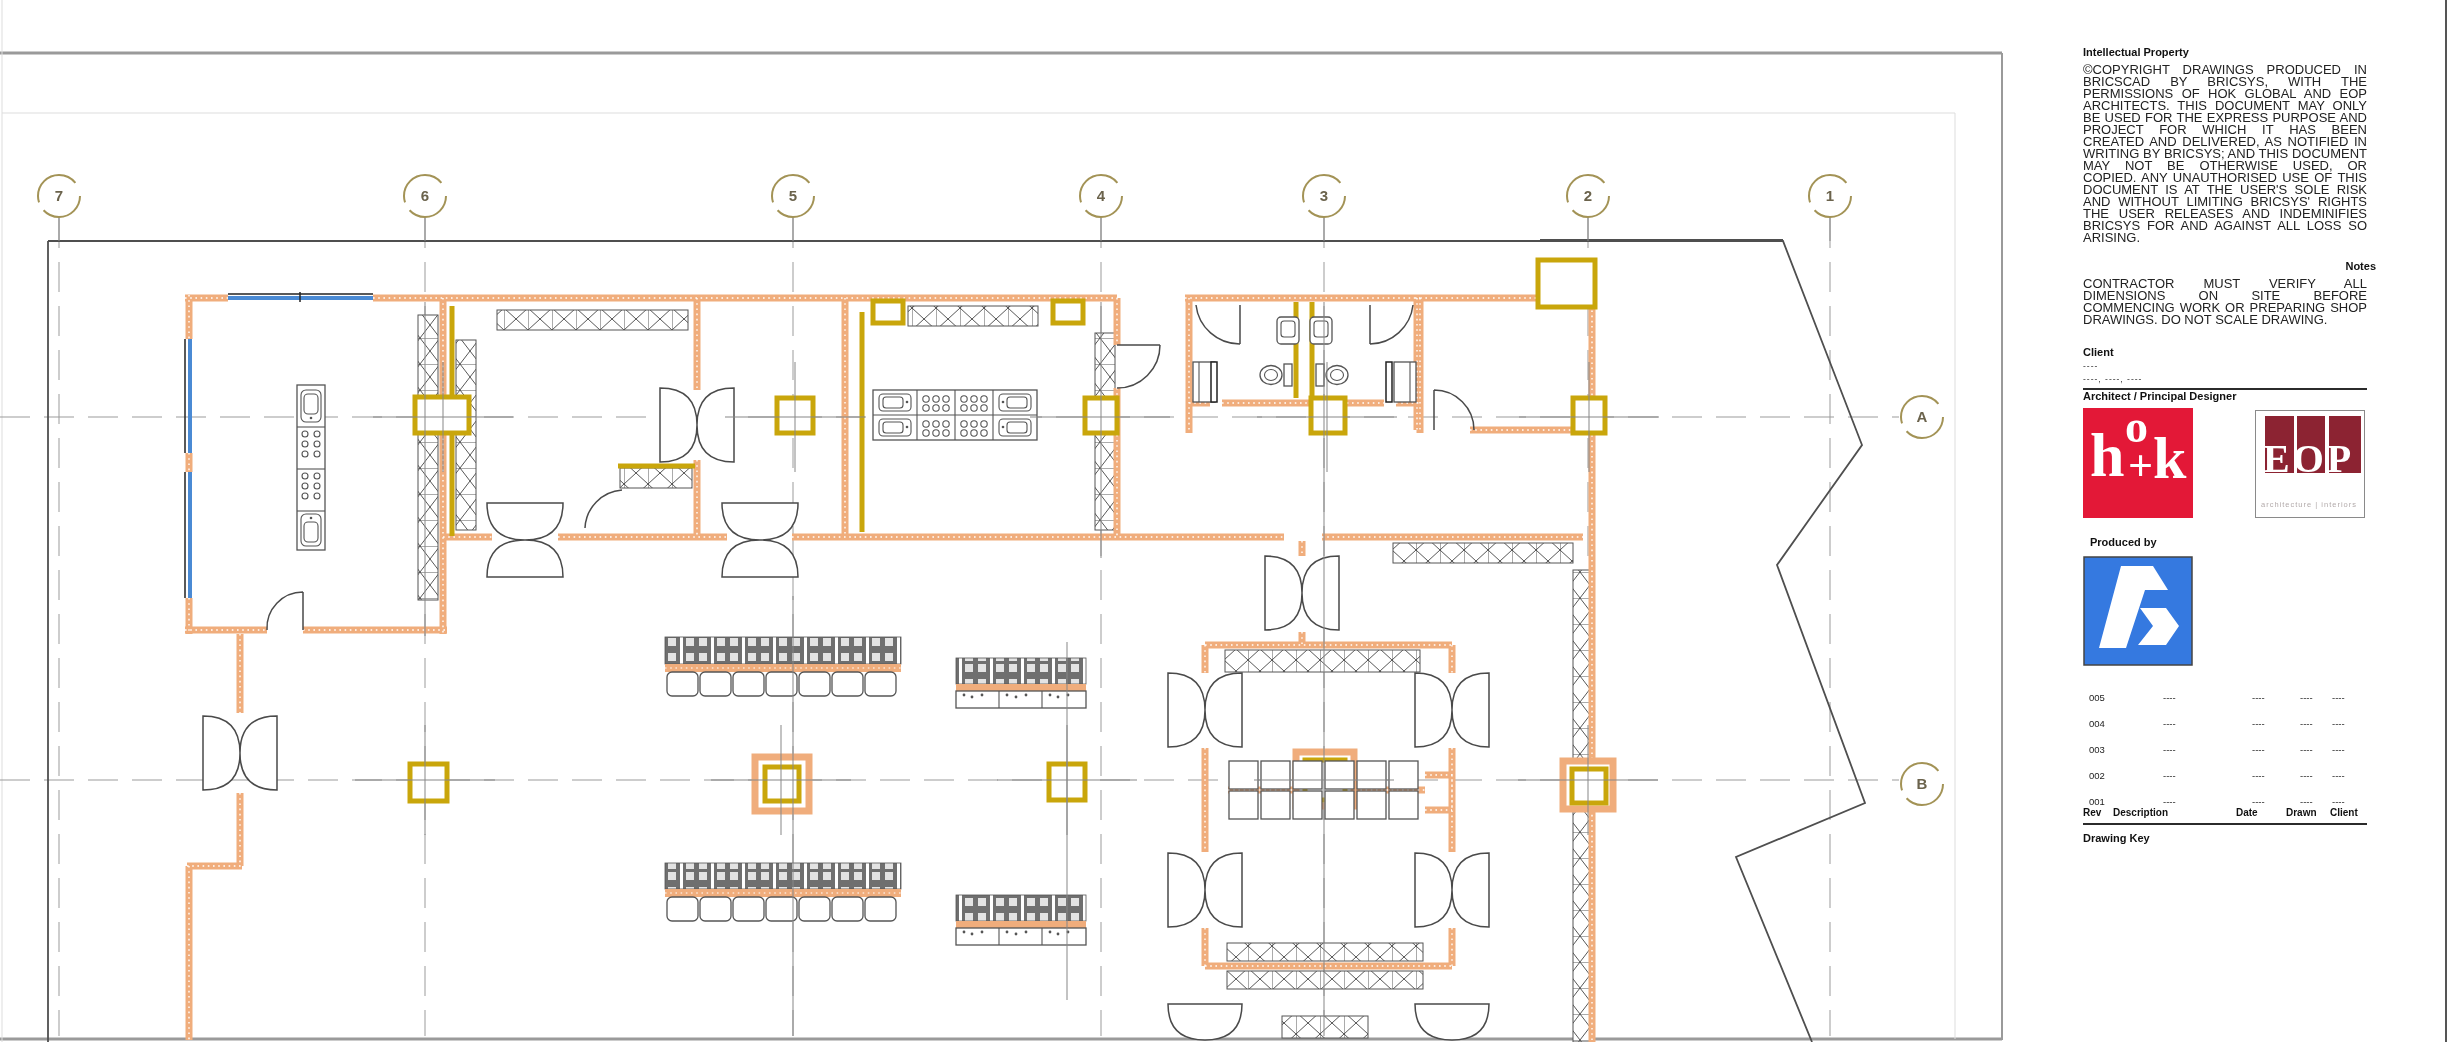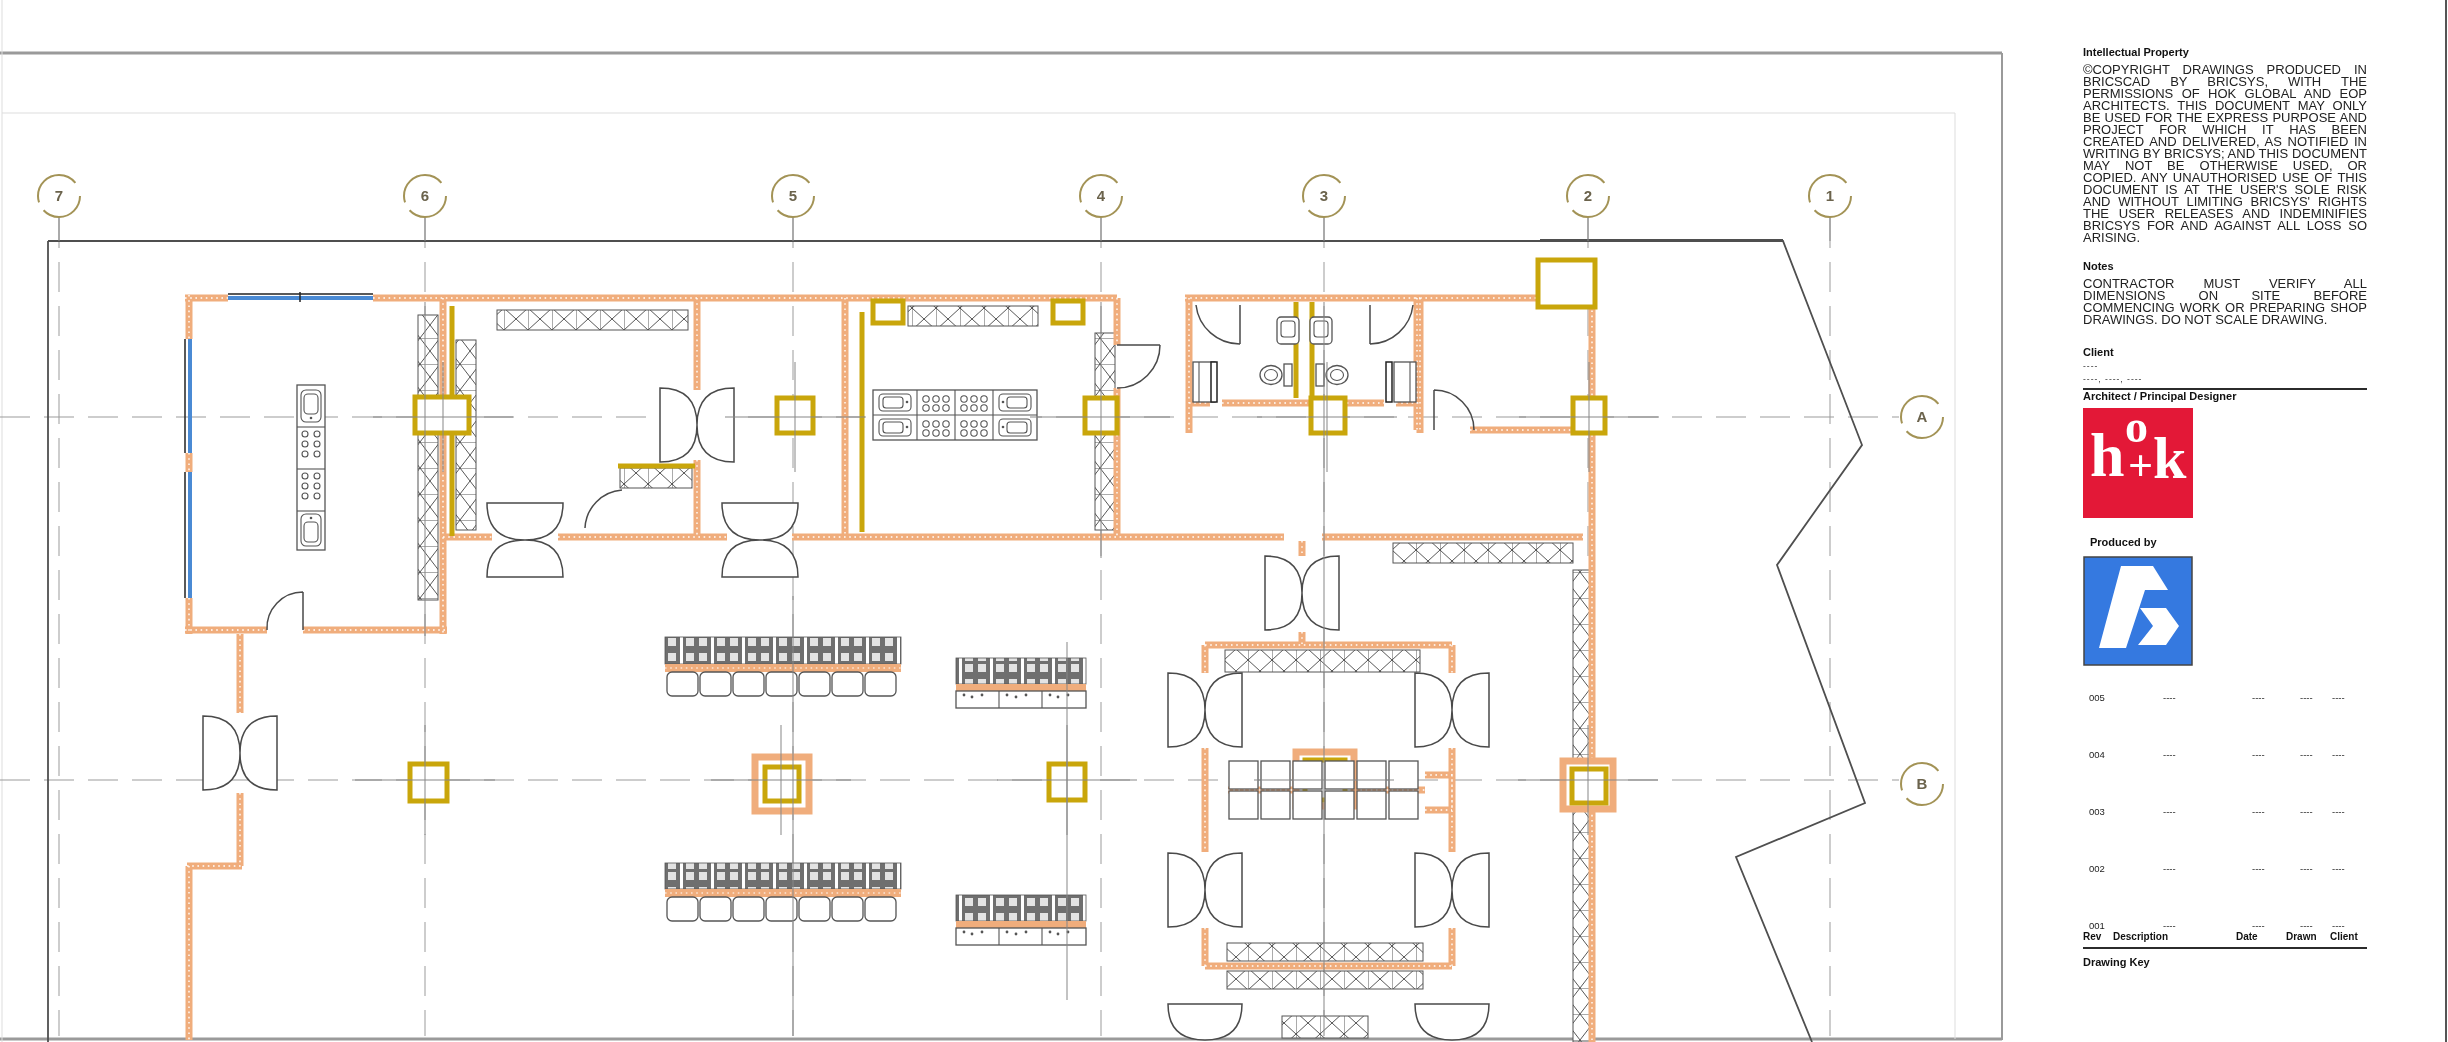--- a/index.html
+++ b/index.html
@@ -30,36 +30,36 @@
   .brk{stroke:#4f4f4f;stroke-width:1.8;fill:none;}
 
   
   .panel{position:absolute;left:2076px;top:0;width:300px;height:744px;background:#fff;
          padding:46px 0 0 7px;box-sizing:border-box;color:#111;}
   .tb-h{font-size:11px;font-weight:bold;color:#111;}
   .tb-p{width:284px;font-size:13px;line-height:12px;color:#222;text-align:justify;margin-top:6px;}
   .tb-c{font-size:8.5px;color:#333;margin-top:3px;letter-spacing:1px;}
   .rule{width:284px;border-bottom:2px solid #2b2b2b;margin-top:4px;}
   .rule2{width:284px;border-bottom:2px solid #2b2b2b;margin-top:5px;}
-  .mt16{margin-top:16px;} .mt20{margin-top:20px;} .mt8{margin-top:0;} .mt18{margin-top:18px;margin-left:7px;}
+  .mt16{margin-top:16px;text-align:right;} .mt20{margin-top:20px;} .mt8{margin-top:0;} .mt18{margin-top:18px;margin-left:7px;}
   .logos{position:relative;width:284px;height:112px;margin-top:4px;}
   .hok{position:absolute;left:0;top:2px;width:110px;height:110px;background:var(--hok);overflow:hidden;}
   .hok span{position:absolute;color:#fff;font-family:"Liberation Serif",serif;font-weight:bold;line-height:1;}
   .hok .L1{left:7px;top:16px;font-size:62px;}
   .hok .L2{left:42px;top:-4px;font-size:46px;}
   .hok .L3{left:45px;top:36px;font-size:44px;}
   .hok .L4{left:70px;top:20px;font-size:60px;}
   .eop{position:absolute;left:172px;top:4px;width:110px;height:108px;background:#fff;border:1px solid #8a8a8a;box-sizing:border-box;}
   .eop-band{position:absolute;left:9px;right:3px;top:5px;height:57px;
       background:linear-gradient(90deg,var(--eop) 0 30%,#fff 30% 33.5%,var(--eop) 33.5% 63%,#fff 63% 66.5%,var(--eop) 66.5% 100%);}
   .eop-word{position:absolute;left:7px;top:24px;font-family:"Liberation Serif",serif;font-weight:bold;
       font-size:40px;color:#fff;letter-spacing:3px;}
   .eop-cap{position:absolute;left:5px;bottom:8px;font-size:7.5px;color:#b3abab;white-space:nowrap;letter-spacing:1px;}
   .bric{width:110px;height:110px;margin-top:8px;}
-  .revs{margin-top:26px;display:flex;flex-direction:column;gap:47px;width:284px;}
+  .revs{margin-top:26px;display:flex;flex-direction:column;gap:16px;width:284px;}
   .rev-row{display:grid;grid-template-columns:30px 123px 50px 44px 37px;font-size:9.5px;color:#222;height:10px;}
   .rev-row .c1{padding-left:6px;} .rev-row .c2{padding-left:50px;} .rev-row .c3{padding-left:16px;}
   .rev-row .c4{padding-left:14px;} .rev-row .c5{padding-left:2px;}
   .rev-head{display:grid;grid-template-columns:30px 123px 50px 44px 37px;font-size:10px;font-weight:bold;color:#111;margin-top:1px;}
   .dkey{margin-top:7px;}
 </style>
 </head>
 <body>
 
 <div class="screen">
@@ -442,20 +442,25 @@
     <div class="rule"></div>
 
     <div class="tb-h mt8">Architect / Principal Designer</div>
     <div class="logos">
       <div class="hok">
         <span class="L1">h</span>
         <span class="L2">o</span>
         <span class="L3">+</span>
         <span class="L4">k</span>
       </div>
+      <div class="eop">
+        <div class="eop-band"></div>
+        <div class="eop-word">EOP</div>
+        <div class="eop-cap">architecture | interiors</div>
+      </div>
     </div>
 
     <div class="tb-h mt18">Produced by</div>
     <div class="bric">
       <svg viewBox="0 0 110 110" width="110" height="110">
         <rect x="1" y="1" width="108" height="108" fill="var(--bric)" stroke="#444" stroke-width="1.5"></rect>
         <polygon points="38,10 70,10 85,34 62,34 43,92 16,92" fill="#fff"></polygon>
         <polygon points="57,52 83,52 96,70 83,89 55,89 70,70" fill="#fff"></polygon>
       </svg>
     </div>

